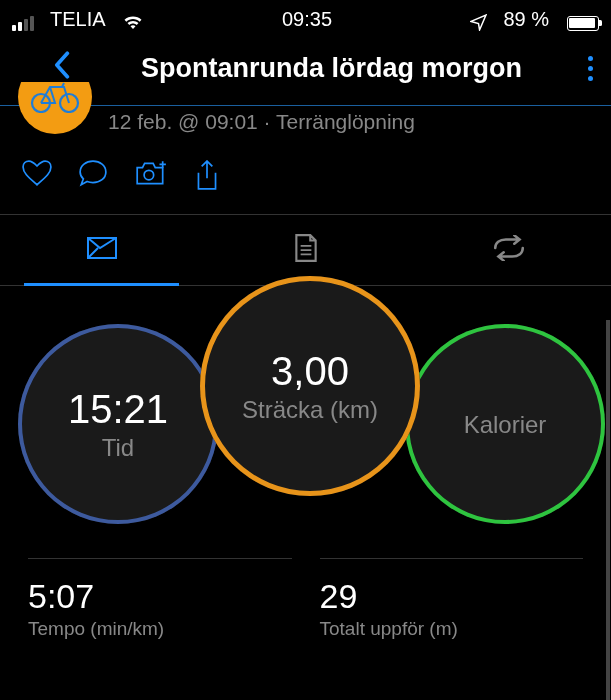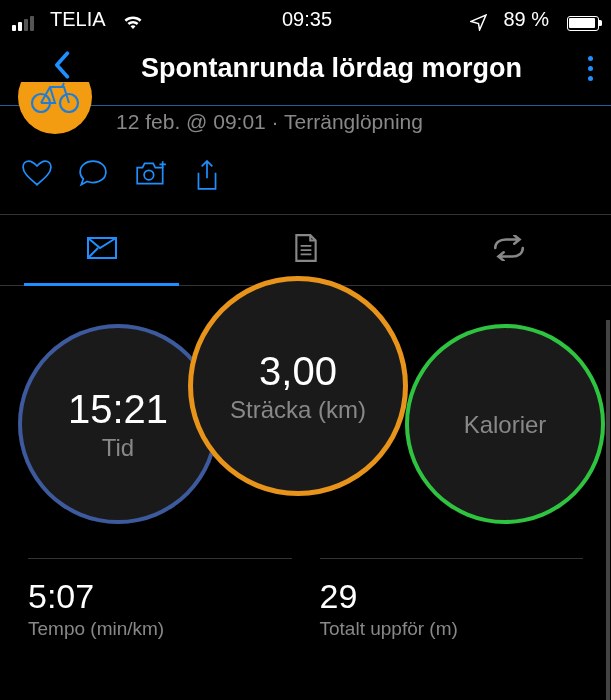--- a/index.html
+++ b/index.html
@@ -130,21 +130,20 @@
       position: absolute;
       bottom: 0;
       display: flex;
       align-items: center;
       justify-content: center;
     }
     .meta-text {
       color: #888;
       font-size: 21px;
       margin-top: 4px;
-      margin-left: 8px;
     }
 
     
     .action-row {
       display: flex;
       gap: 26px;
       padding: 16px 22px 18px;
       border-bottom: 1px solid #333;
     }
     .action-row .icon {
@@ -194,21 +193,21 @@
     .gauge-time {
       width: 200px;
       height: 200px;
       left: 18px;
       top: 48px;
       box-shadow: inset 0 0 0 4px #3d5a9e;
     }
     .gauge-distance {
       width: 220px;
       height: 220px;
-      left: 188px;
+      left: 200px;
       top: 0;
       box-shadow: inset 0 0 0 5px #e8941a;
       z-index: 2;
     }
     .gauge-calories {
       width: 200px;
       height: 200px;
       right: 6px;
       top: 48px;
       box-shadow: inset 0 0 0 4px #2ec43f;

